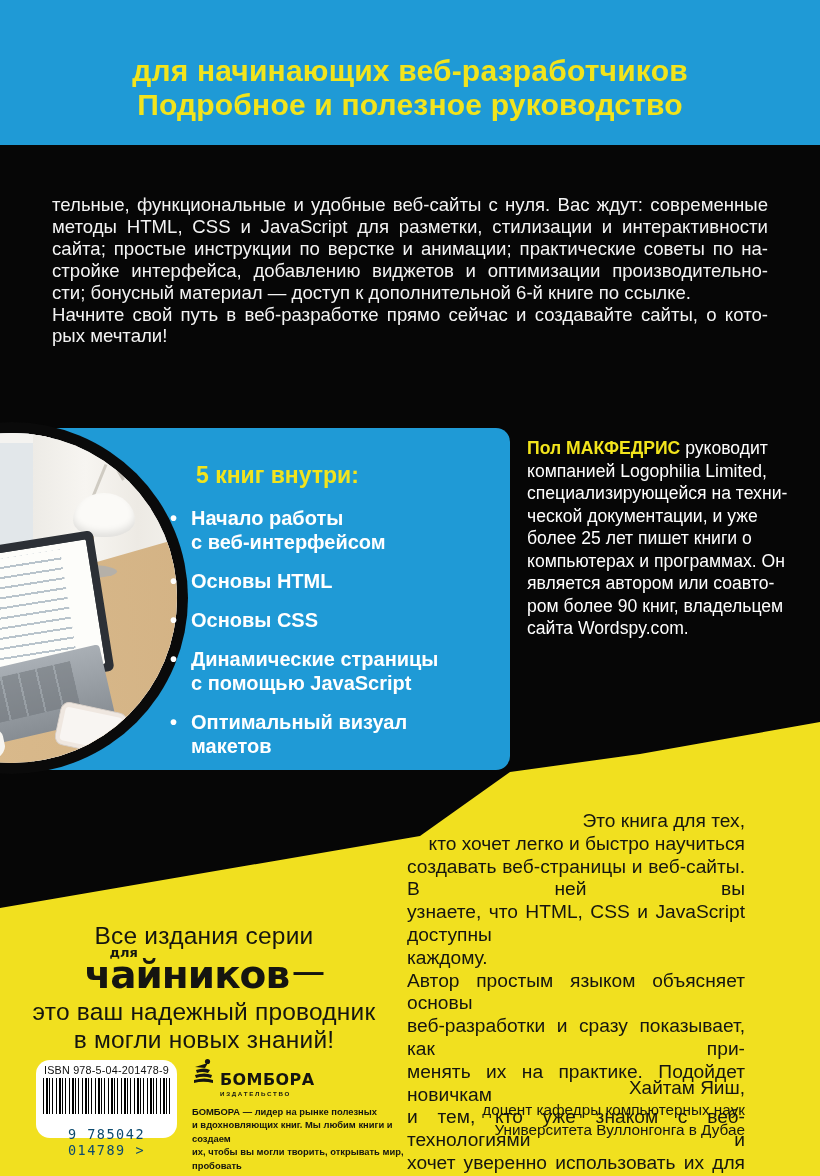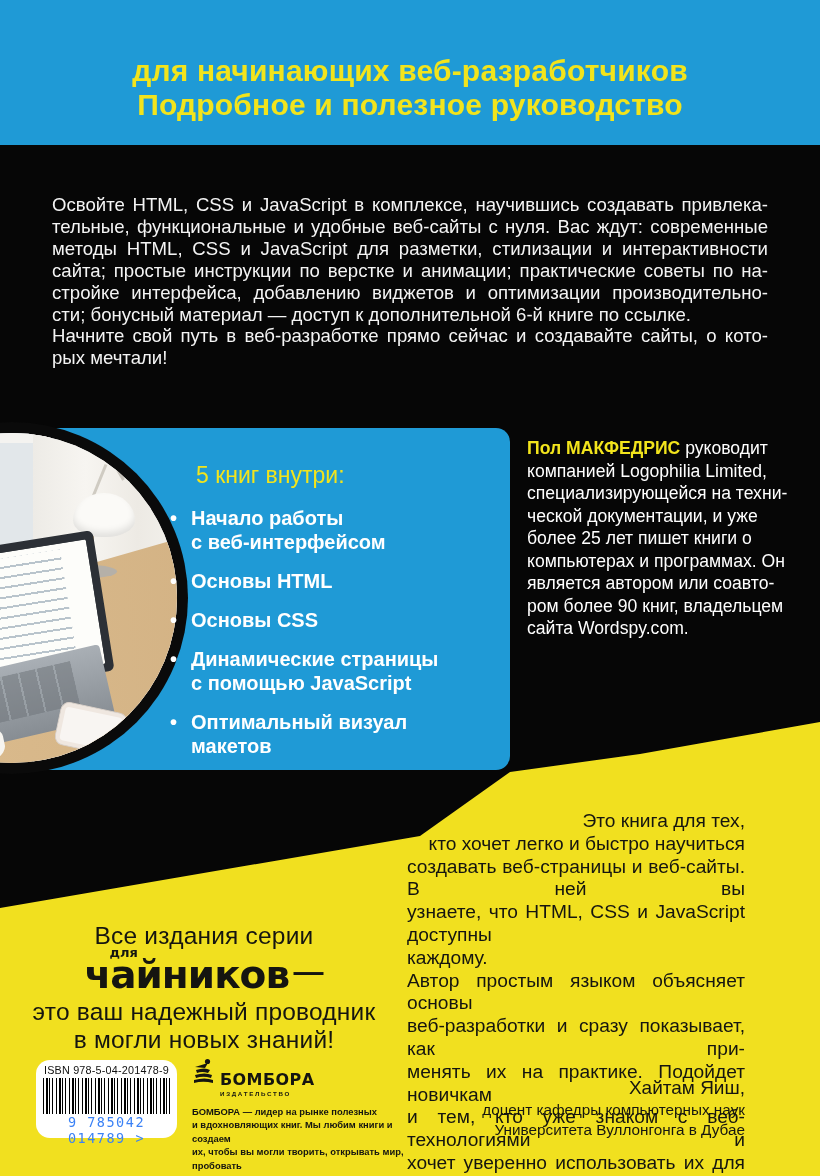--- a/index.html
+++ b/index.html
@@ -13,21 +13,21 @@
   .title{position:absolute;left:0;top:54px;width:100%;text-align:center;color:#F2E41C;
          font-size:30px;font-weight:bold;line-height:34px;letter-spacing:.2px;}
   
   .intro{position:absolute;left:52px;top:194px;width:716px;color:#f4f4f4;
          font-size:18.6px;line-height:21.9px;}
   .ln-just{text-align:justify;text-align-last:justify;}
   .ln-left{text-align:left;}
   .ln-right{text-align:right;}
   
   .bluebox{position:absolute;left:-16px;top:428px;width:526px;height:342px;background:#1F9AD6;border-radius:14px;}
-  .books-head{position:absolute;left:196px;top:462px;font-size:23px;font-weight:normal;color:#F2E41C;}
+  .books-head{position:absolute;left:196px;top:462px;font-size:23px;font-weight:bold;color:#F2E41C;}
   .books-list{position:absolute;left:170px;top:506px;width:330px;margin:0;padding:0;list-style:none;
               color:#fff;font-size:20px;font-weight:bold;line-height:24px;}
   .books-list li{margin-bottom:15px;}
   .blt{display:inline-block;width:21px;vertical-align:top;}
   .itxt{display:inline-block;vertical-align:top;white-space:pre-line;max-width:300px;}
   
   .photo-ring{position:absolute;left:-164px;top:422px;width:352px;height:352px;border-radius:50%;background:#0a0a0a;}
   .photo{position:absolute;left:-153px;top:433px;width:330px;height:330px;border-radius:50%;
          overflow:hidden;background:#e9e7e3;}
   .photo *{position:absolute;}
@@ -71,21 +71,21 @@
   .logo-row{height:46px;margin-top:2px;}
   .logo-wrap{position:relative;display:inline-block;}
   .dlya{position:absolute;left:25px;top:-7px;font-size:13px;font-weight:bold;font-family:"DejaVu Sans",sans-serif;}
   .chai{font-family:"DejaVu Sans",sans-serif;font-weight:bold;font-size:39px;letter-spacing:-1px;line-height:46px;}
   .dash{font-size:30px;font-weight:bold;vertical-align:6px;}
   
   .barcode-box{position:absolute;left:36px;top:1060px;width:141px;height:78px;background:#fff;border-radius:14px;text-align:center;}
   .isbn{font-size:10.8px;color:#111;padding-top:4px;letter-spacing:.2px;}
   .bars{height:36px;margin:2px 7px 0;
      background:repeating-linear-gradient(90deg,#000 0 1px,#fff 1px 3px,#000 3px 5px,#fff 5px 6px,#000 6px 7px,#fff 7px 9px,#000 9px 10px,#fff 10px 13px);}
-  .digits{font-size:13.5px;color:#3b82f6;letter-spacing:1.5px;margin-top:0px;font-family:"DejaVu Sans Mono",monospace;}
+  .digits{font-size:13.5px;color:#0c4a6e;letter-spacing:1.5px;margin-top:12px;font-family:"DejaVu Sans Mono",monospace;}
   
   .pub{position:absolute;left:192px;top:1058px;width:212px;color:#151510;}
   .pub-head{display:flex;align-items:flex-start;}
   .pub-icon{width:23px;height:28px;margin-right:5px;flex:none;}
   .pub-name{font-size:16px;font-weight:800;letter-spacing:.4px;font-family:"DejaVu Sans",sans-serif;margin-top:12px;}
   .pub-type{font-size:6.2px;letter-spacing:1.7px;font-weight:bold;margin-top:1px;}
   .pub-desc{margin-top:8px;font-size:9.4px;line-height:13.4px;font-weight:600;}
 </style>
 </head>
 <body>
@@ -95,21 +95,20 @@
   <div class="yellow"></div>
 
   <div class="banner">
     <div class="title">
       <div>для начинающих веб-разработчиков</div>
       <div>Подробное и полезное руководство</div>
     </div>
   </div>
 
   <div class="intro">
-      <div class="ln ln-just">Освойте HTML, CSS и JavaScript в комплексе, научившись создавать привлека-</div>
       <div class="ln ln-just">тельные, функциональные и удобные веб-сайты с нуля. Вас ждут: современные</div>
       <div class="ln ln-just">методы HTML, CSS и JavaScript для разметки, стилизации и интерактивности</div>
       <div class="ln ln-just">сайта; простые инструкции по верстке и анимации; практические советы по на-</div>
       <div class="ln ln-just">стройке интерфейса, добавлению виджетов и оптимизации производительно-</div>
       <div class="ln ln-left">сти; бонусный материал — доступ к дополнительной 6-й книге по ссылке.</div>
       <div class="ln ln-just">Начните свой путь в веб-разработке прямо сейчас и создавайте сайты, о кото-</div>
       <div class="ln ln-left">рых мечтали!</div>
     </div>
 
   <div class="bluebox"></div>

